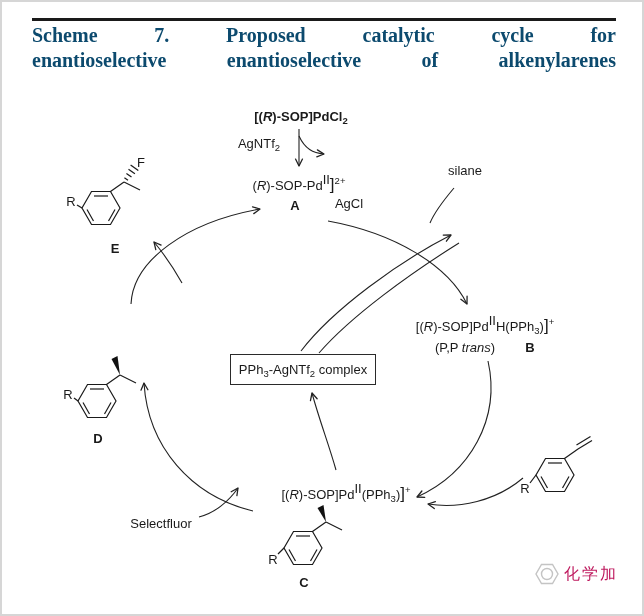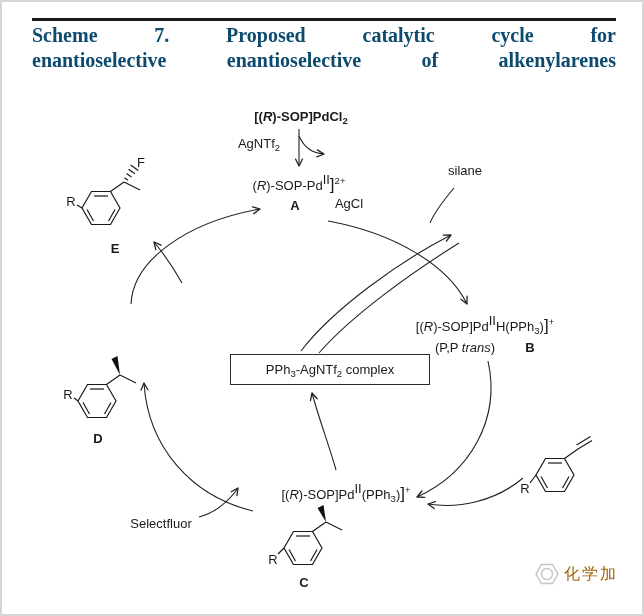--- a/index.html
+++ b/index.html
@@ -12,23 +12,23 @@
            font-weight:bold; font-size:20px; color:#0c4a6e; text-align:justify; text-align-last:justify; z-index:2; }
   .t1 { top:22px; } .t2 { top:47px; }
   .lbl { position:absolute; font-size:13px; color:#1a1a1a; white-space:nowrap;
          transform:translateX(-50%); line-height:18px; z-index:2; }
   .bold { font-weight:bold; }
   .lbl i { font-style:italic; }
   .ox { font-size:13px; position:relative; top:-0.45em; }
   .sb { font-size:9.5px; position:relative; top:0.28em; }
   .br { font-size:17px; font-weight:400; }
   .charge { font-size:9.5px; position:relative; top:-0.62em; }
-  .box { position:absolute; left:228px; top:352px; width:200px; height:31px; border:1.4px solid #2a2a2a;
+  .box { position:absolute; left:228px; top:352px; width:146px; height:31px; border:1.4px solid #2a2a2a;
          display:flex; align-items:center; justify-content:center; font-size:13px; color:#1a1a1a; z-index:2; background:#fff; }
-  .wm { position:absolute; left:562px; top:562px; font-size:16px; color:#a16207; letter-spacing:2px; z-index:2; }
+  .wm { position:absolute; left:562px; top:562px; font-size:16px; color:#be185d; letter-spacing:2px; z-index:2; }
 </style>
 </head>
 <body>
 
 <div class="page">
 
   <svg class="canvas" viewBox="0 0 644 616">
     <defs>
       <marker id="ah" viewBox="0 0 10 10" refX="8.5" refY="5" markerWidth="9" markerHeight="9" orient="auto-start-reverse">
         <path d="M 1.5 1.5 L 8.5 5 L 1.5 8.5" fill="none" stroke="#222" stroke-width="1.3" stroke-linecap="round" stroke-linejoin="round"></path>

